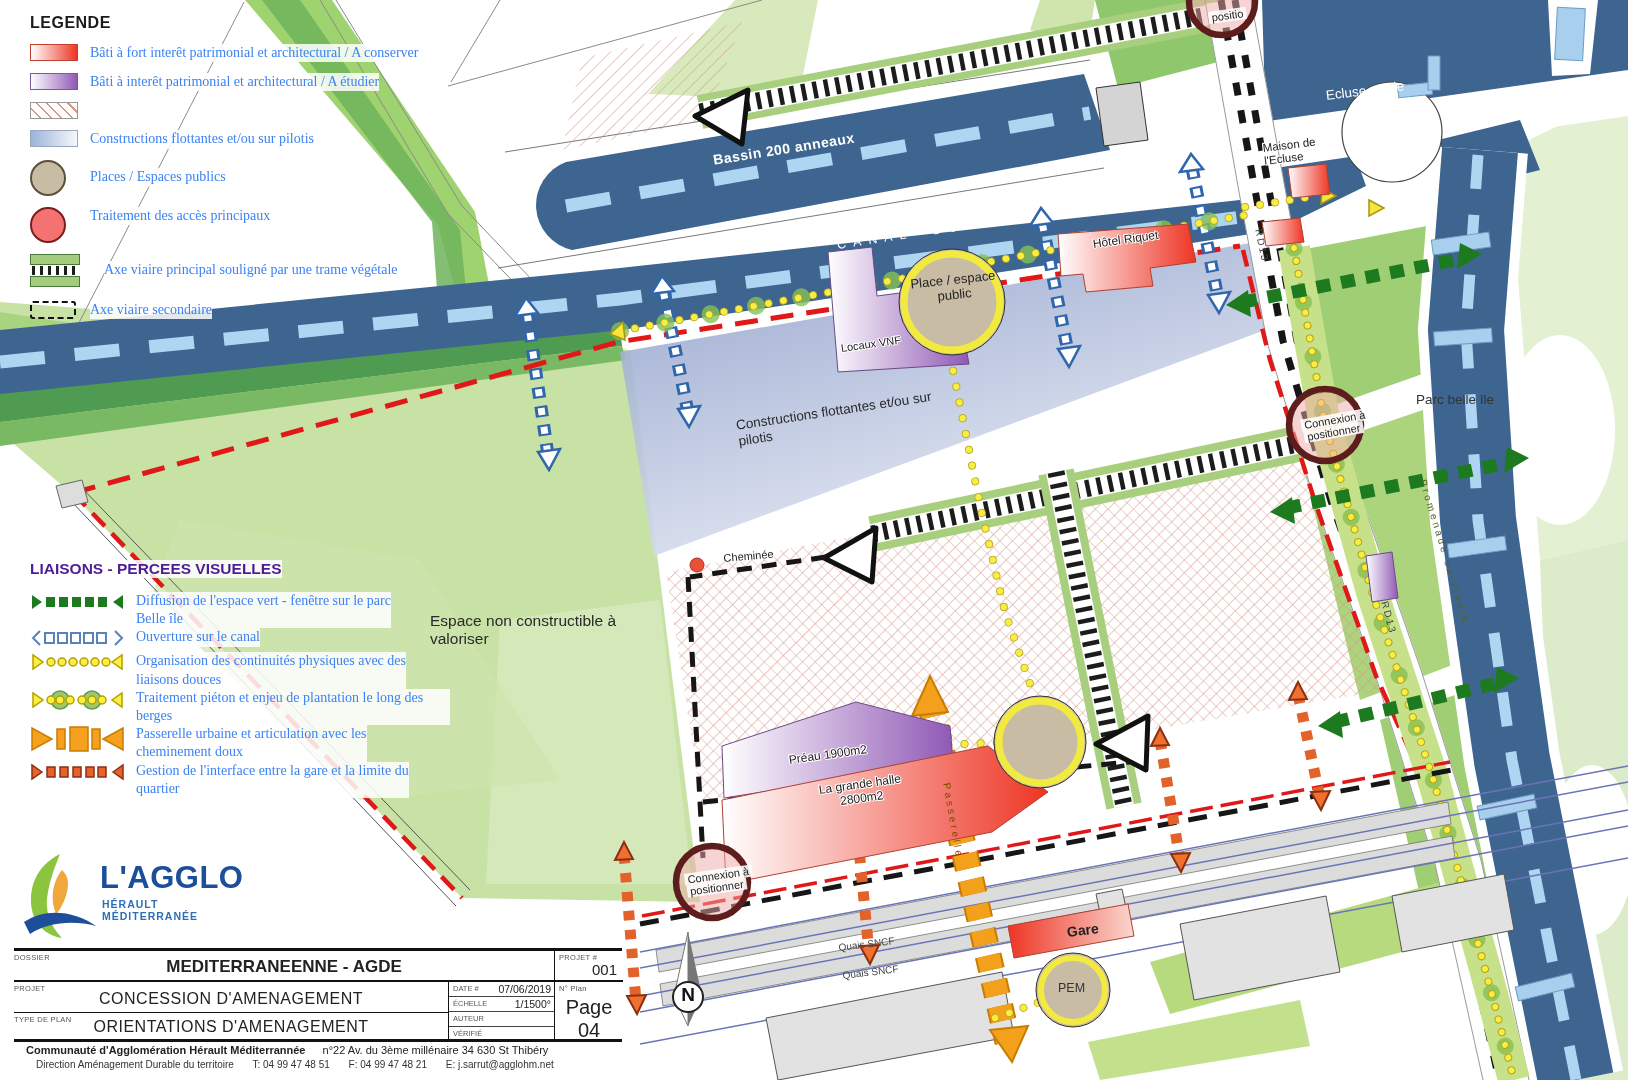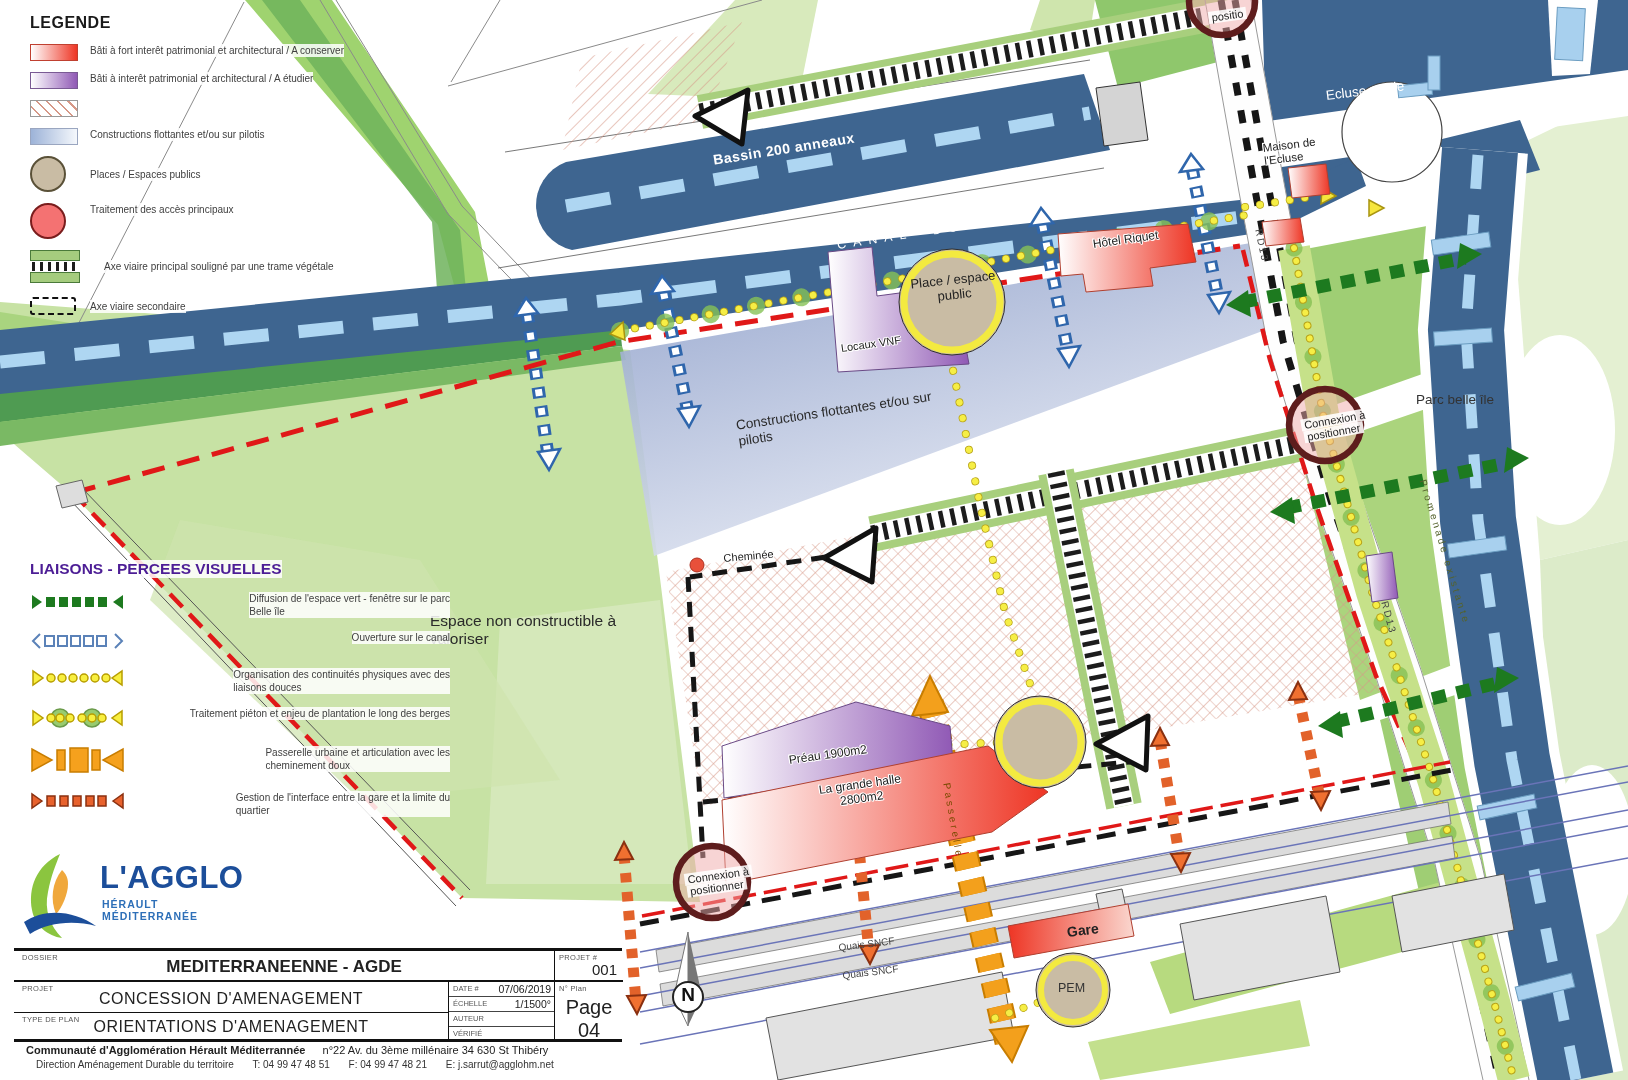--- a/index.html
+++ b/index.html
@@ -7,46 +7,46 @@
          font-family:"Liberation Sans",sans-serif;}
   svg.map{position:absolute;left:0;top:0;}
   
   .ml{position:absolute;color:#3a3a3a;white-space:pre;transform-origin:left top;line-height:1.15;}
   .halo{text-shadow:0 1px 0 #fff,0 -1px 0 #fff,1px 0 0 #fff,-1px 0 0 #fff,1px 1px 0 #fff,-1px -1px 0 #fff;}
   .wbg span{background:rgba(255,255,255,.88);padding:0 3px;}
   
   .legend{position:absolute;left:30px;top:14px;width:430px;}
   .legend h2{font-size:16px;margin:0 0 12px 0;color:#1a1a1a;letter-spacing:.5px;}
   .lrow{display:flex;align-items:flex-start;margin-bottom:11px;}
-  .ltxt{font-size:10px;color:#404040;line-height:1.3;white-space:pre-line;background:rgba(255,255,255,.85);}
+  .ltxt{font-size:14px;color:#3b82f6;line-height:1.3;white-space:pre-line;background:rgba(255,255,255,.85);font-family:Liberation Serif, serif;}
   .lsw{flex:0 0 50px;margin-right:10px;display:flex;justify-content:flex-start;}
   .sw-grad{width:46px;height:15px;border:1px solid #a08080;}
   .sw-red{background:linear-gradient(90deg,#ffffff,#ee3524);border-color:#c04030;}
   .sw-pur{background:linear-gradient(90deg,#ffffff,#9059b5);border-color:#7a5a94;}
   .sw-hatch{background:repeating-linear-gradient(45deg,#fff 0 6px,#d69887 6px 7.5px);border:1px solid #999;}
   .sw-blue{background:linear-gradient(90deg,#9db3d8,#f5f8fc);border:1px solid #9aa6c0;}
   .sw-circ{width:32px;height:32px;border-radius:50%;}
   .sw-tan{background:#c9bca4;border:2px solid #5a5138;}
   .sw-pink{background:#f47272;border:2.5px solid #7a1d1d;}
   .sw-ladder{width:44px;}
   .sw-ladder .gb{height:9px;background:#a5cc7e;border:1px solid #4a7a3a;}
   .sw-ladder .tk{height:9px;margin:1px 2px;background:repeating-linear-gradient(90deg,#1c1c1c 0 3px,transparent 3px 8px);}
   .sw-dash{width:42px;height:14px;border:2.5px dashed #111;border-radius:3px;}
   .liaisons{position:absolute;left:30px;top:560px;width:420px;}
   .liaisons h2{font-size:15.5px;margin:0 0 14px 0;color:#4c1d95;background:rgba(255,255,255,.85);display:inline-block;}
-  .arow{display:flex;align-items:flex-start;margin-bottom:13px;justify-content:space-between;}
+  .arow{display:flex;align-items:flex-start;}
   .asw{flex:0 0 100px;margin-right:6px;}
   
   .tblock{position:absolute;left:14px;top:948px;width:608px;height:88px;background:#fff;
           border-top:3px solid #111;border-bottom:3px solid #111;font-size:10px;color:#222;}
   .tb-lab{font-size:7.5px;color:#555;letter-spacing:.3px;}
   .tb-row1{position:absolute;left:0;top:0;width:540px;height:29px;border-bottom:2px solid #111;}
   .tb-big{font-weight:bold;font-size:17px;text-align:center;margin-top:6px;}
   .tb-mid{font-size:16px;text-align:center;margin-top:8px;letter-spacing:.5px;}
-  .tb-cell-lab{position:absolute;left:8px;top:2px;}
+  .tb-cell-lab{position:absolute;left:0;top:2px;}
   .tb-r1r{position:absolute;left:540px;top:0;width:68px;height:29px;border-bottom:2px solid #111;border-left:1.5px solid #111;}
   .tb-num{position:absolute;right:6px;bottom:2px;font-size:15px;}
   .tb-row2{position:absolute;left:0;top:31px;width:434px;height:30px;}
   .tb-row3{position:absolute;left:0;top:61px;width:434px;height:27px;border-top:1.5px solid #111;}
   .tb-meta{position:absolute;left:434px;top:31px;width:106px;height:57px;border-left:1.5px solid #111;}
   .tb-mrow{position:relative;height:14px;border-bottom:.8px solid #444;}
   .tb-mrow:last-child{border-bottom:none;}
   .tb-mlab{position:absolute;left:4px;top:2px;font-size:7.5px;color:#555;}
   .tb-mval{position:absolute;right:4px;top:1px;font-size:10.5px;}
   .tb-plan{position:absolute;left:540px;top:31px;width:68px;height:57px;border-left:1.5px solid #111;}

